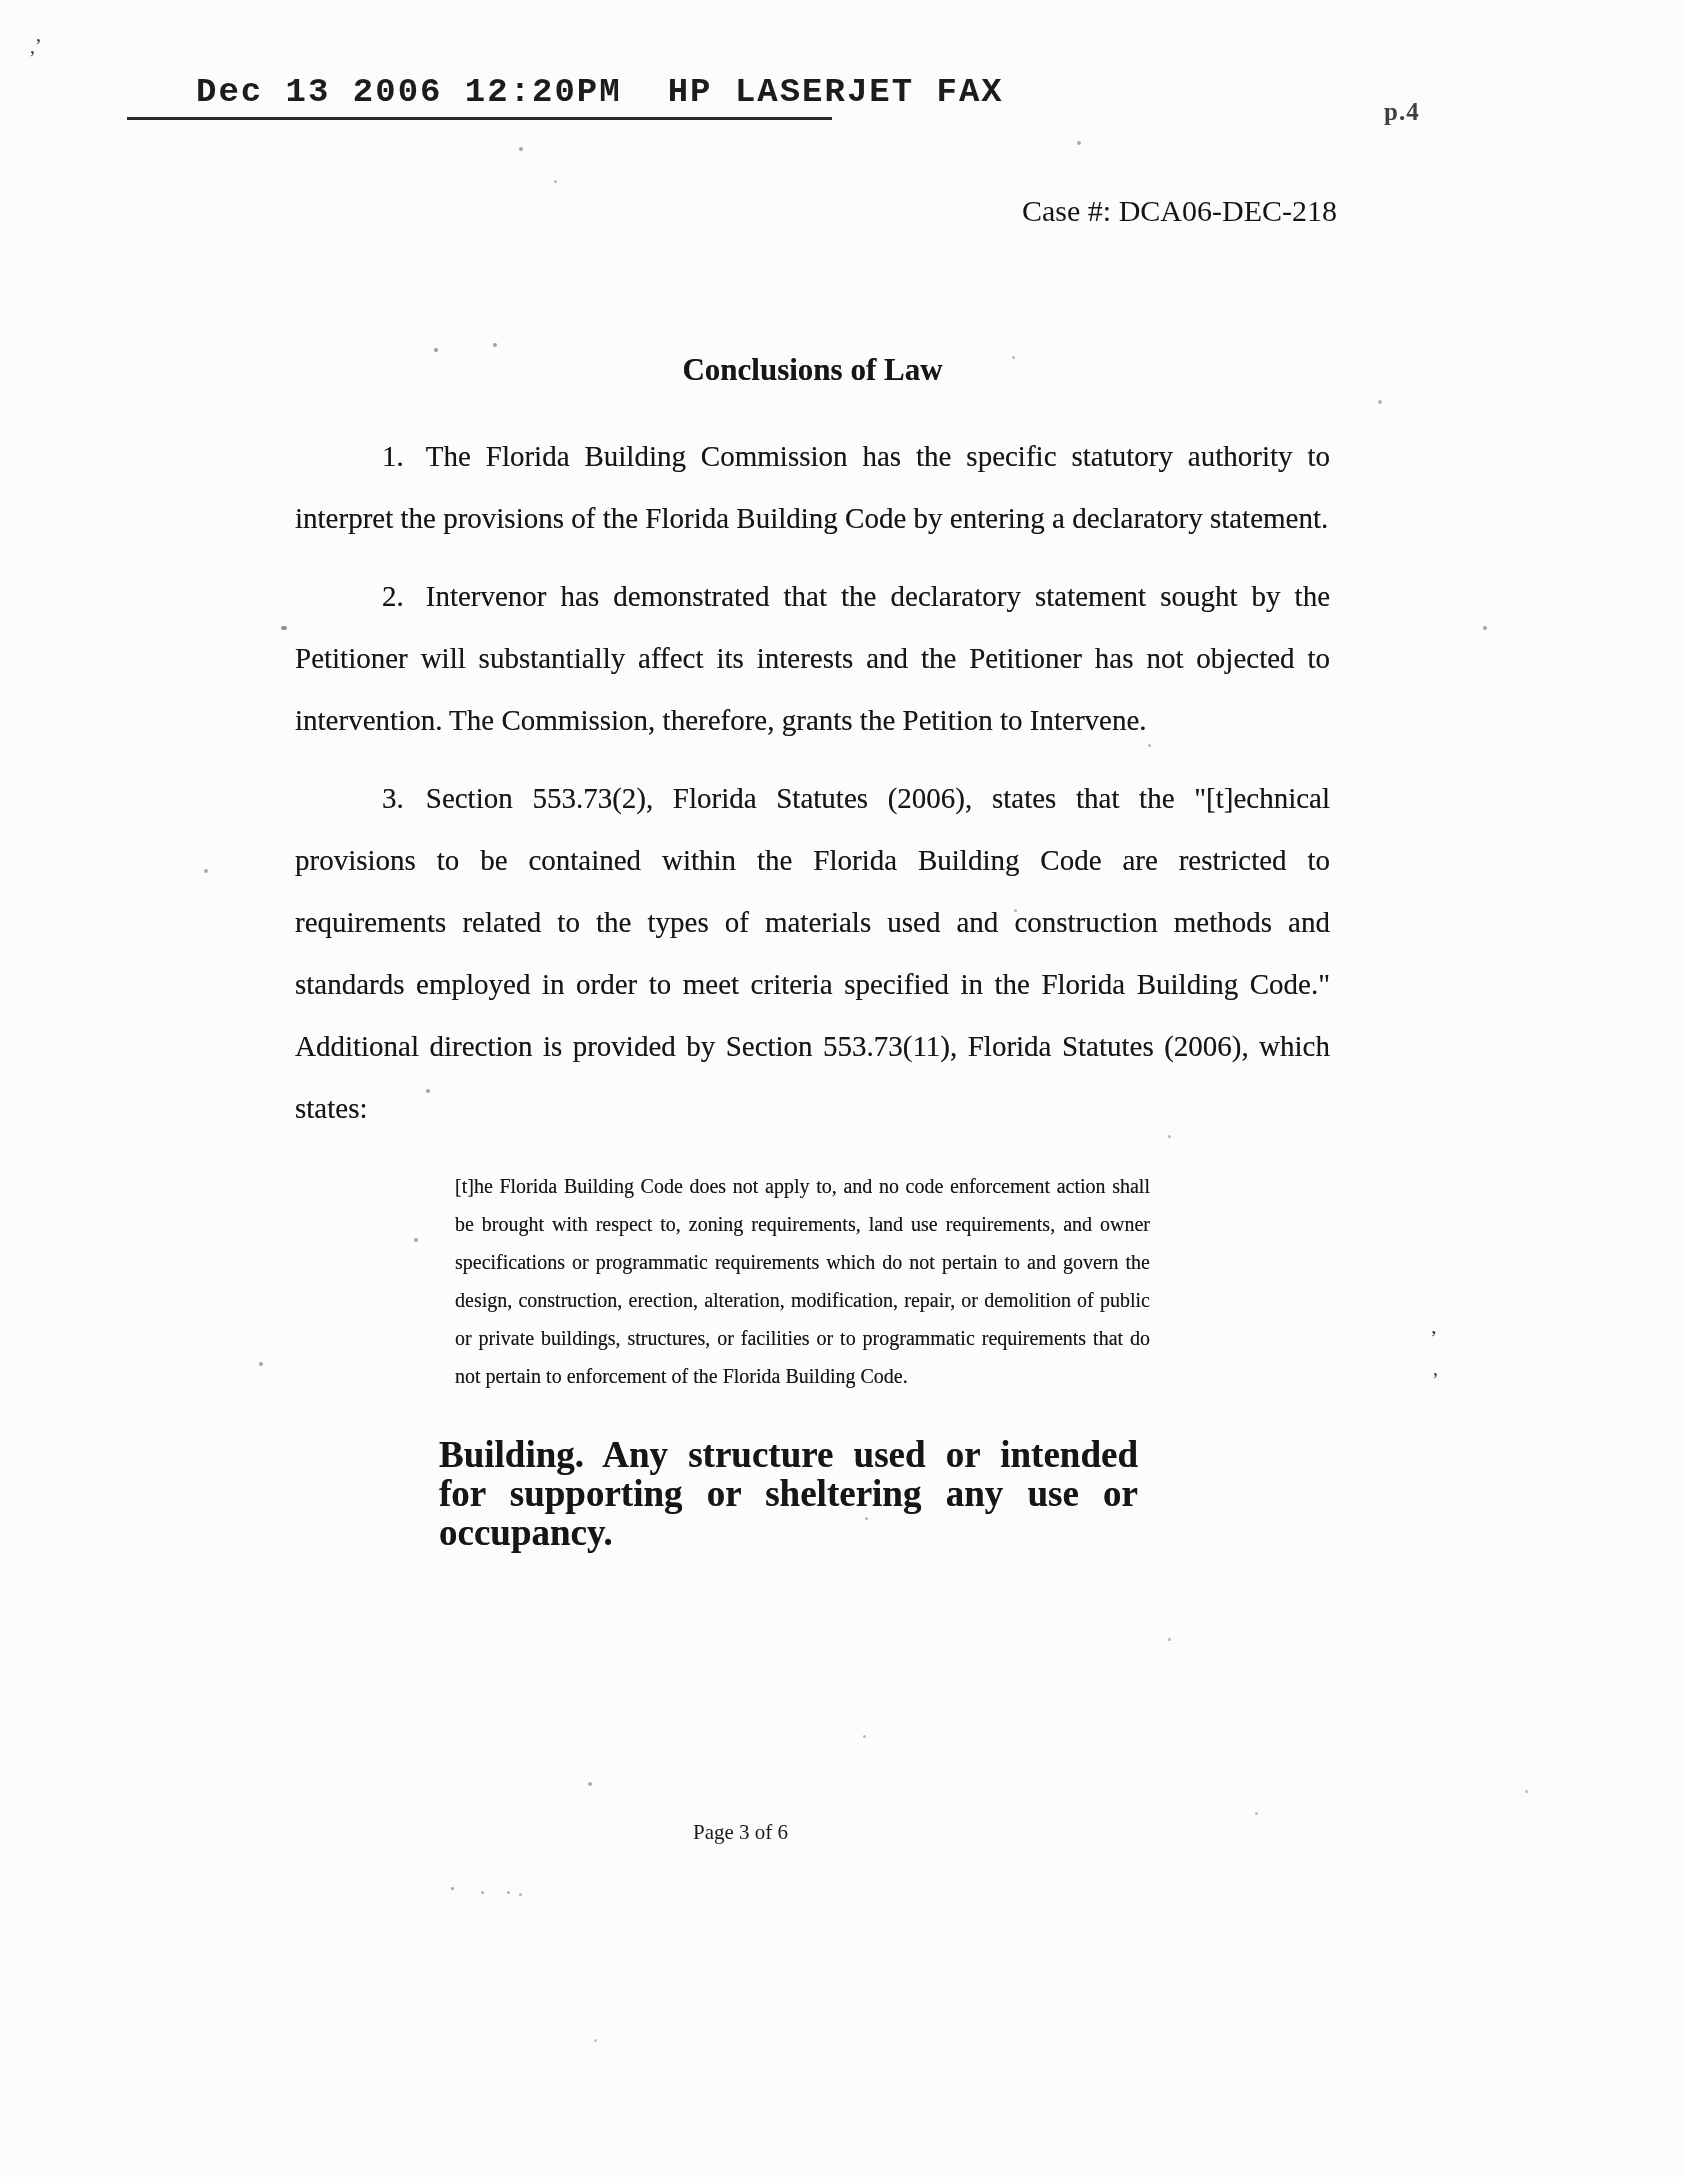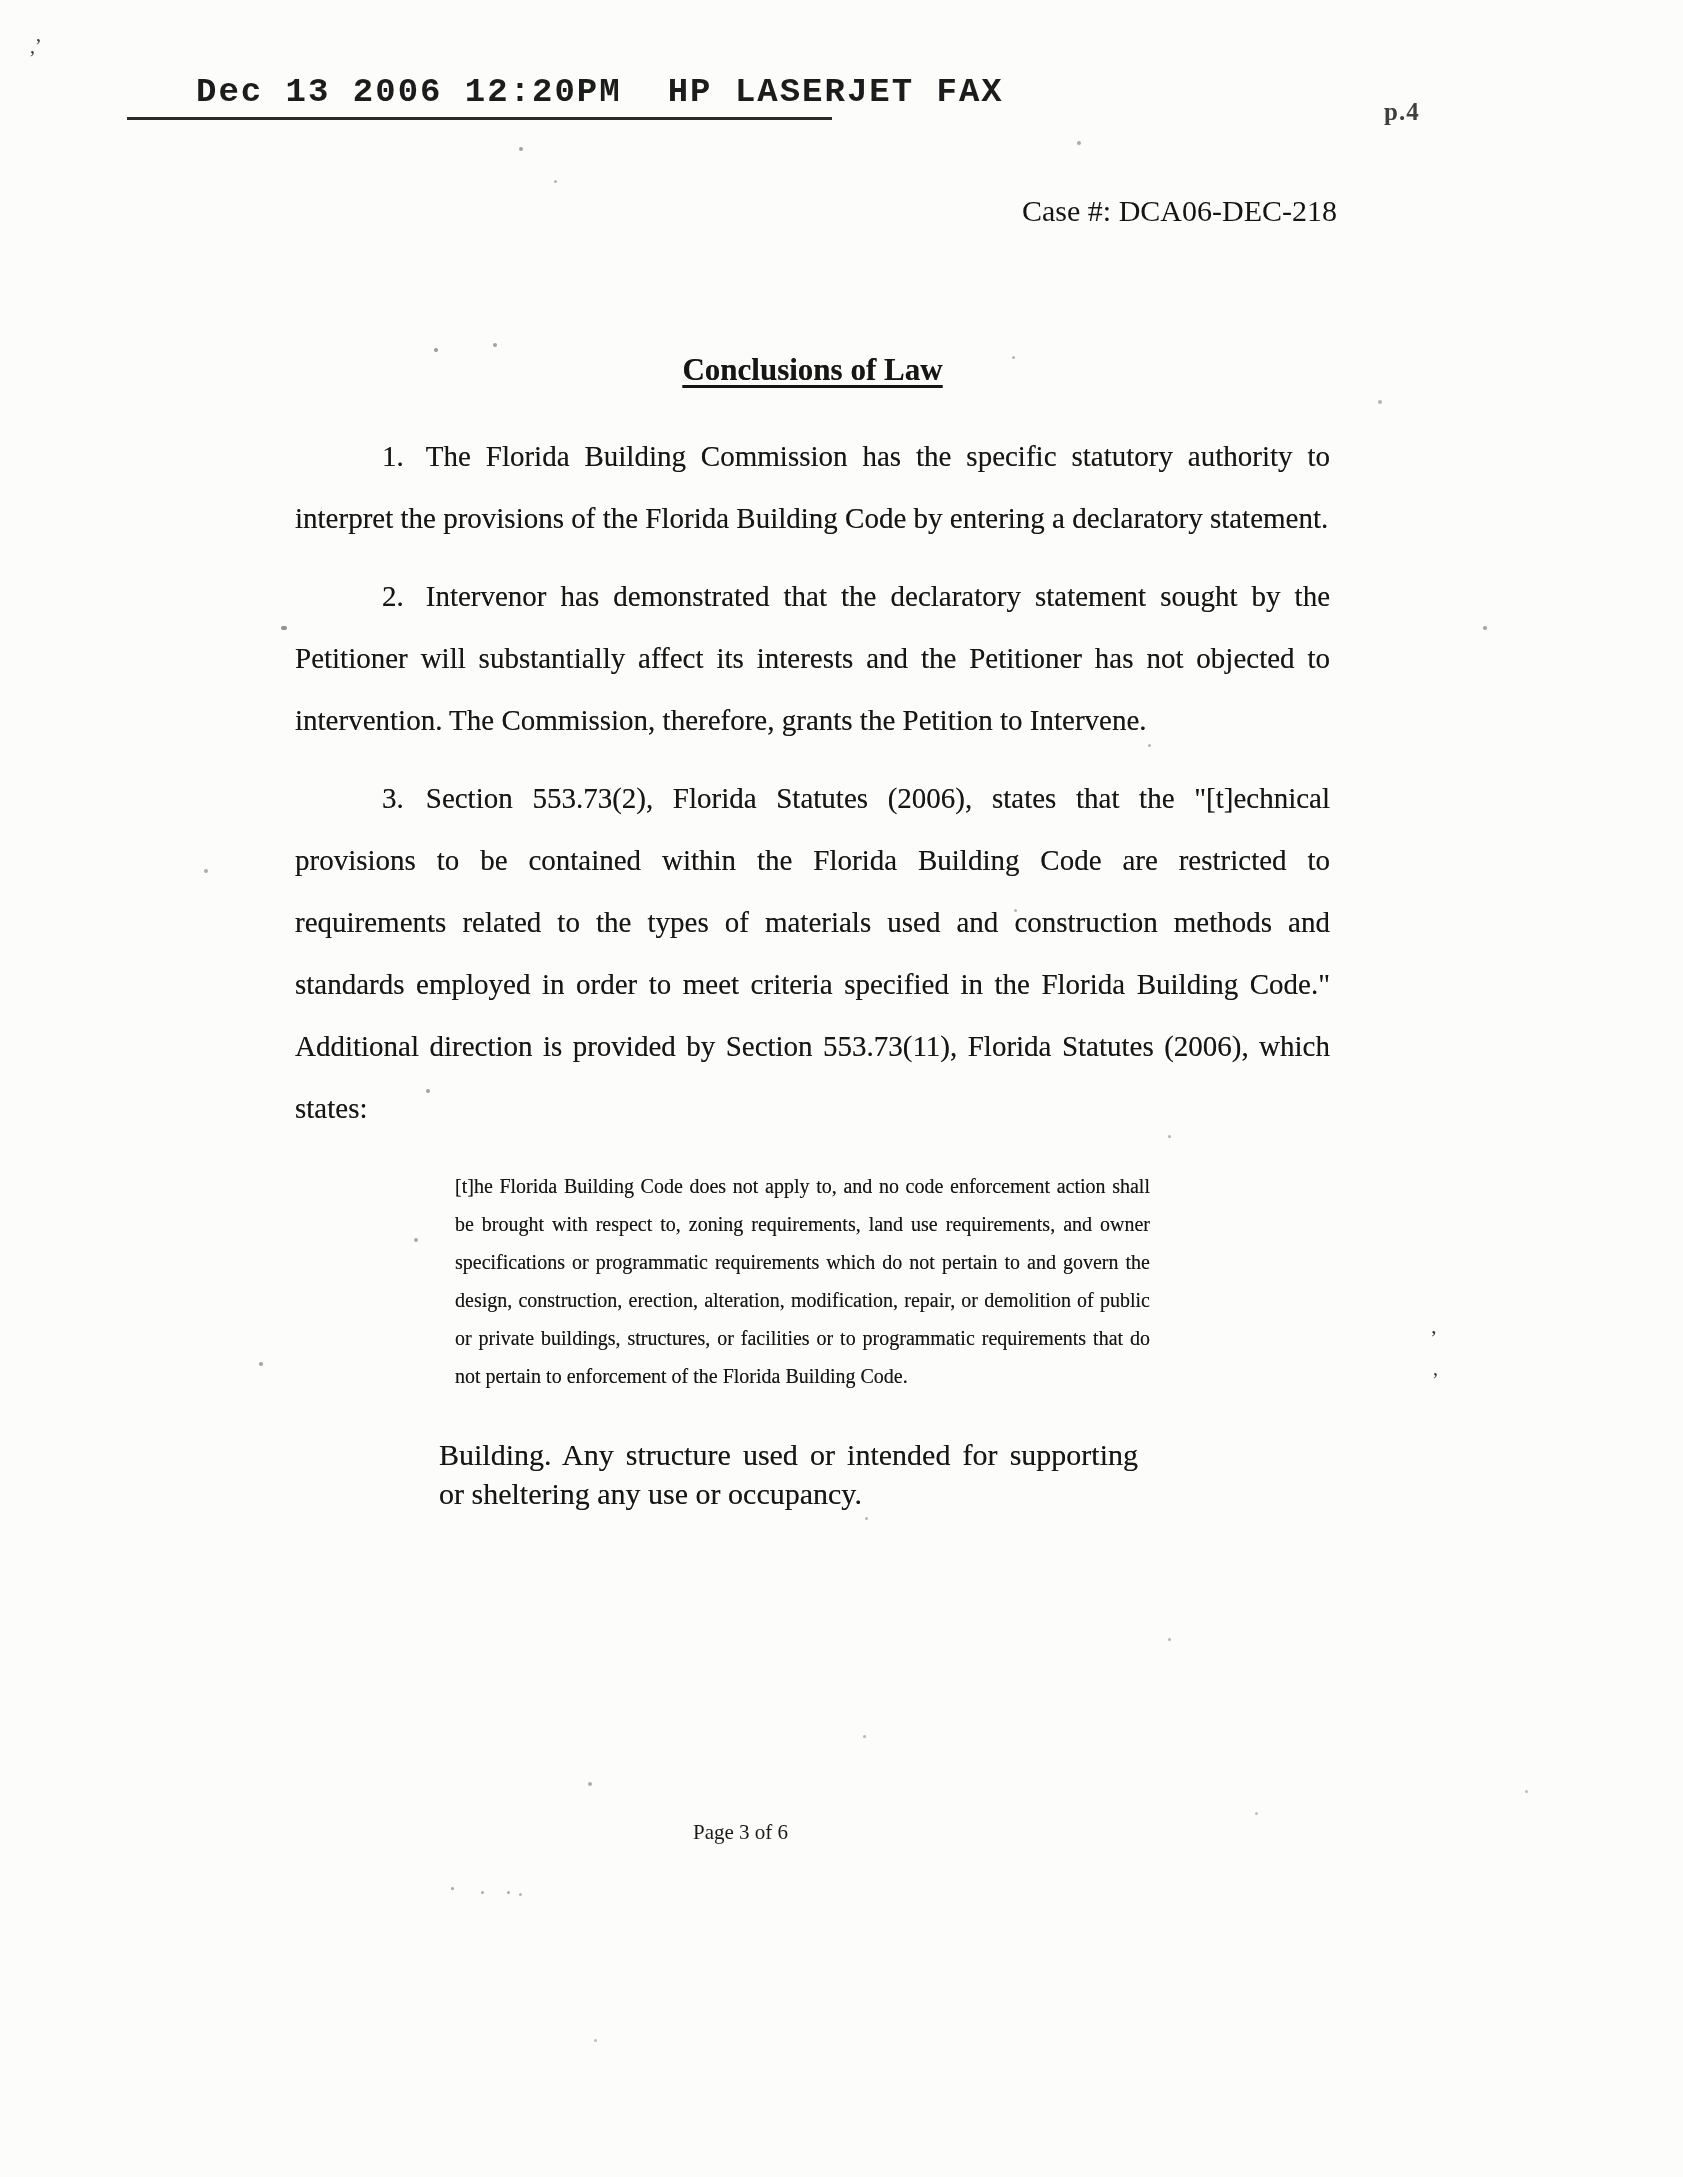--- a/index.html
+++ b/index.html
@@ -66,44 +66,45 @@
     text-align: justify;
     text-shadow: 0 0 0.5px rgba(20,20,20,0.55);
   }
   .doc-title {
     text-align: center;
     font-weight: 700;
     font-size: 31px;
     line-height: 62px;
     margin-bottom: 24px;
   }
-  .doc-title .title-text { text-decoration: underline; text-underline-offset: 5px; text-align: center; }
+  .doc-title .title-text { text-underline-offset: 5px; text-align: center; }
 
   .para {
     line-height: 62px;
     text-indent: 87px;
     margin: 16px;
   }
   .pnum { margin-right: 22px; }
 
   .block-quote {
     margin: 28px 0 40px 176px;
     width: 695px;
     font-size: 20px;
     line-height: 38px;
     text-align: justify;
     text-indent: 0;
   }
 
   .definitions {
     margin: 26px 0 0 160px;
     width: 699px;
-    font-size: 30px;
+    font-size: 37px;
     line-height: 39px;
     text-align: justify;
+    font-weight: bold;
   }
   .definitions .def-item { margin: 0; }
 
   .page-footer {
     position: absolute;
     top: 1820px;
     left: 693px;
     font-size: 21px;
     color: #1a1a1a;
   }

